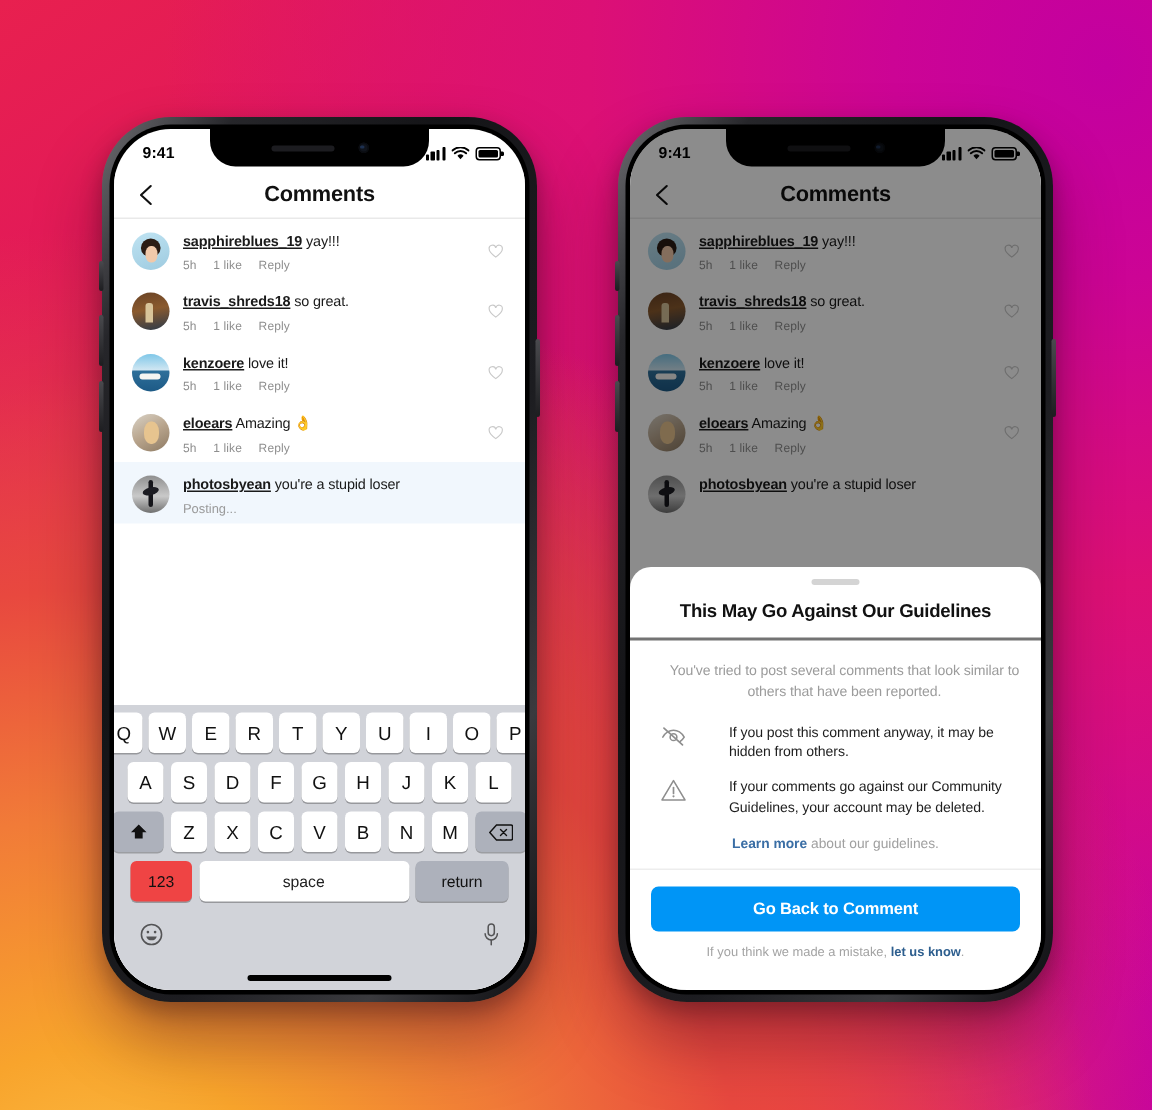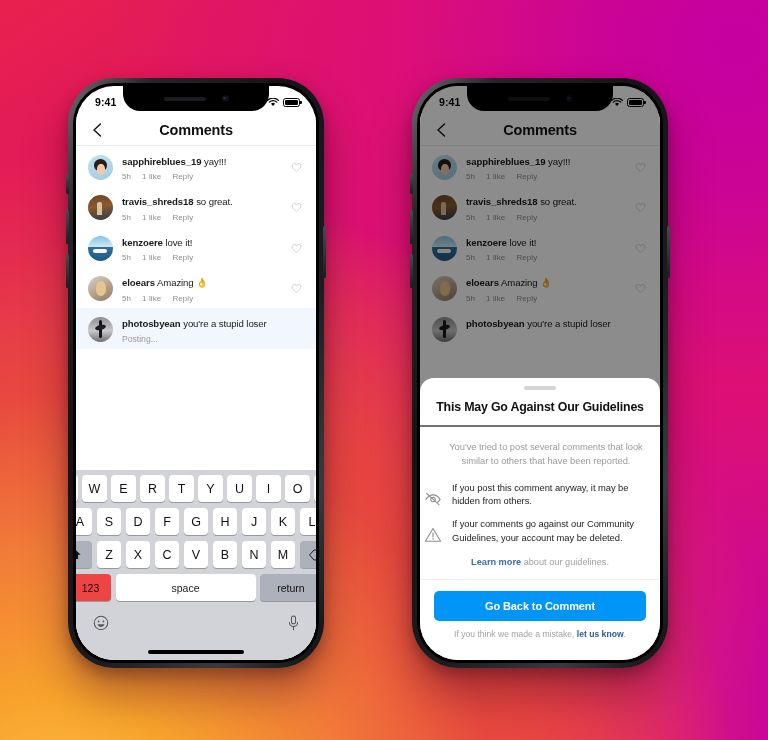--- a/index.html
+++ b/index.html
@@ -10,21 +10,21 @@
       radial-gradient(circle at 8% 112%, #FDC14A 0%, #F8A42C 12%, #F17B38 26%, #E8483F 40%, transparent 62%),
       radial-gradient(circle at 30% 106%, #F26B35 0%, #EC3B4B 30%, transparent 60%),
       radial-gradient(circle at 96% 6%, #C300A0 0%, #CC0495 14%, #DC1075 34%, transparent 62%),
       linear-gradient(145deg, #E8204F 0%, #E0175C 22%, #D8127A 48%, #CE0B93 72%, #C400A3 100%);
     position:relative;
   }
 
   
   .phone {
     position:absolute;
-    width:256px; height:590px;
+    width:290px; height:590px;
     border-radius:46px;
     background:linear-gradient(120deg,#6e6e72 0%,#26262a 14%,#141417 36%,#1c1c20 62%,#3a3a3e 82%,#0e0e11 100%);
     padding:5px;
     box-shadow:0 26px 44px rgba(60,0,30,.38), 0 6px 14px rgba(0,0,0,.28);
   }
   .phone.left  { left:68px;  top:78px; }
   .phone.right { left:412px; top:78px; }
   .phone-inner {
     width:100%; height:100%;
     border-radius:41px;
@@ -86,21 +86,21 @@
               width:16px; height:16px; }
 
   
   .comments { position:absolute; top:60px; left:0; right:0; bottom:0; background:#fff; }
   .comment { display:flex; align-items:flex-start; padding:9px 12px 5px 12px; position:relative; }
   .comment.highlight { background:#f1f7fd; }
   .avatar { width:25px; height:25px; border-radius:50%; flex:0 0 25px; margin-right:9px;
             overflow:hidden; position:relative; }
   .c-body { flex:1; min-width:0; padding-top:1px; }
   .c-text { font-size:9.6px; color:#1a1a1a; line-height:1.35; letter-spacing:-.1px; }
-  .c-user { font-weight:bold; }
+  .c-user { font-weight:bold;text-decoration:underline; }
   .c-meta { margin-top:3.5px; font-size:8px; color:#8e8e8e; display:flex; gap:11px; letter-spacing:.1px; }
   .c-meta b { font-weight:normal; }
   .c-sub { margin-top:3px; font-size:8.6px; color:#9a9a9a; }
   .heart { position:absolute; right:14px; top:16px; width:11px; height:11px; }
 
   
   .av1{background:linear-gradient(160deg,#bfe3f2,#9ecbe0);}
   .av1::before{content:"";position:absolute;left:6px;top:4px;width:13px;height:12px;border-radius:50% 50% 45% 45%;
                background:#2b1c14;}
   .av1::after{content:"";position:absolute;left:8.5px;top:9px;width:8px;height:11px;border-radius:45%;background:#f1c9aa;}
@@ -161,21 +161,21 @@
   .sheet {
     position:absolute; left:0; right:0; bottom:0; z-index:50;
     background:#fff; border-top-left-radius:14px; border-top-right-radius:14px;
     padding:8px 0 0 0; height:282px;
   }
   .grabber { width:32px; height:3.5px; border-radius:2px; background:#d4d4d4; margin:0 auto 10px auto; }
   .sheet-title { text-align:center; font-size:12.4px; font-weight:bold; color:#111;
                  letter-spacing:-.2px; padding:0 16px 11px 16px; border-bottom:2px solid #737373; }
   .sheet-sub { text-align:center; font-size:9.4px; color:#9b9b9b; line-height:1.5;
                padding:13px 14px 4px 26px; letter-spacing:-.05px; }
-  .sheet-item { display:flex; align-items:flex-end; gap:10px; padding:9px 22px 0 4px; }
+  .sheet-item { display:flex; align-items:flex-start; gap:28px; padding:9px 22px 0 20px; }
   .sheet-ico { flex:0 0 18px; height:18px; margin-top:1px; }
   .sheet-itxt { font-size:9.4px; color:#1d1d1d; line-height:1.45; letter-spacing:-.05px; }
   .sheet-learn { text-align:center; font-size:9.2px; color:#a0a0a0; padding:13px 16px 12px 16px;
                  border-bottom:1px solid #ededed; }
   .sheet-learn b { color:#3a6ea5; font-weight:bold; }
   .cta {
     margin:11px 14px 0 14px; height:30px; background:#0095f6; border-radius:5px;
     display:flex; align-items:center; justify-content:center;
     color:#fff; font-size:11px; font-weight:bold; letter-spacing:-.1px;
   }

